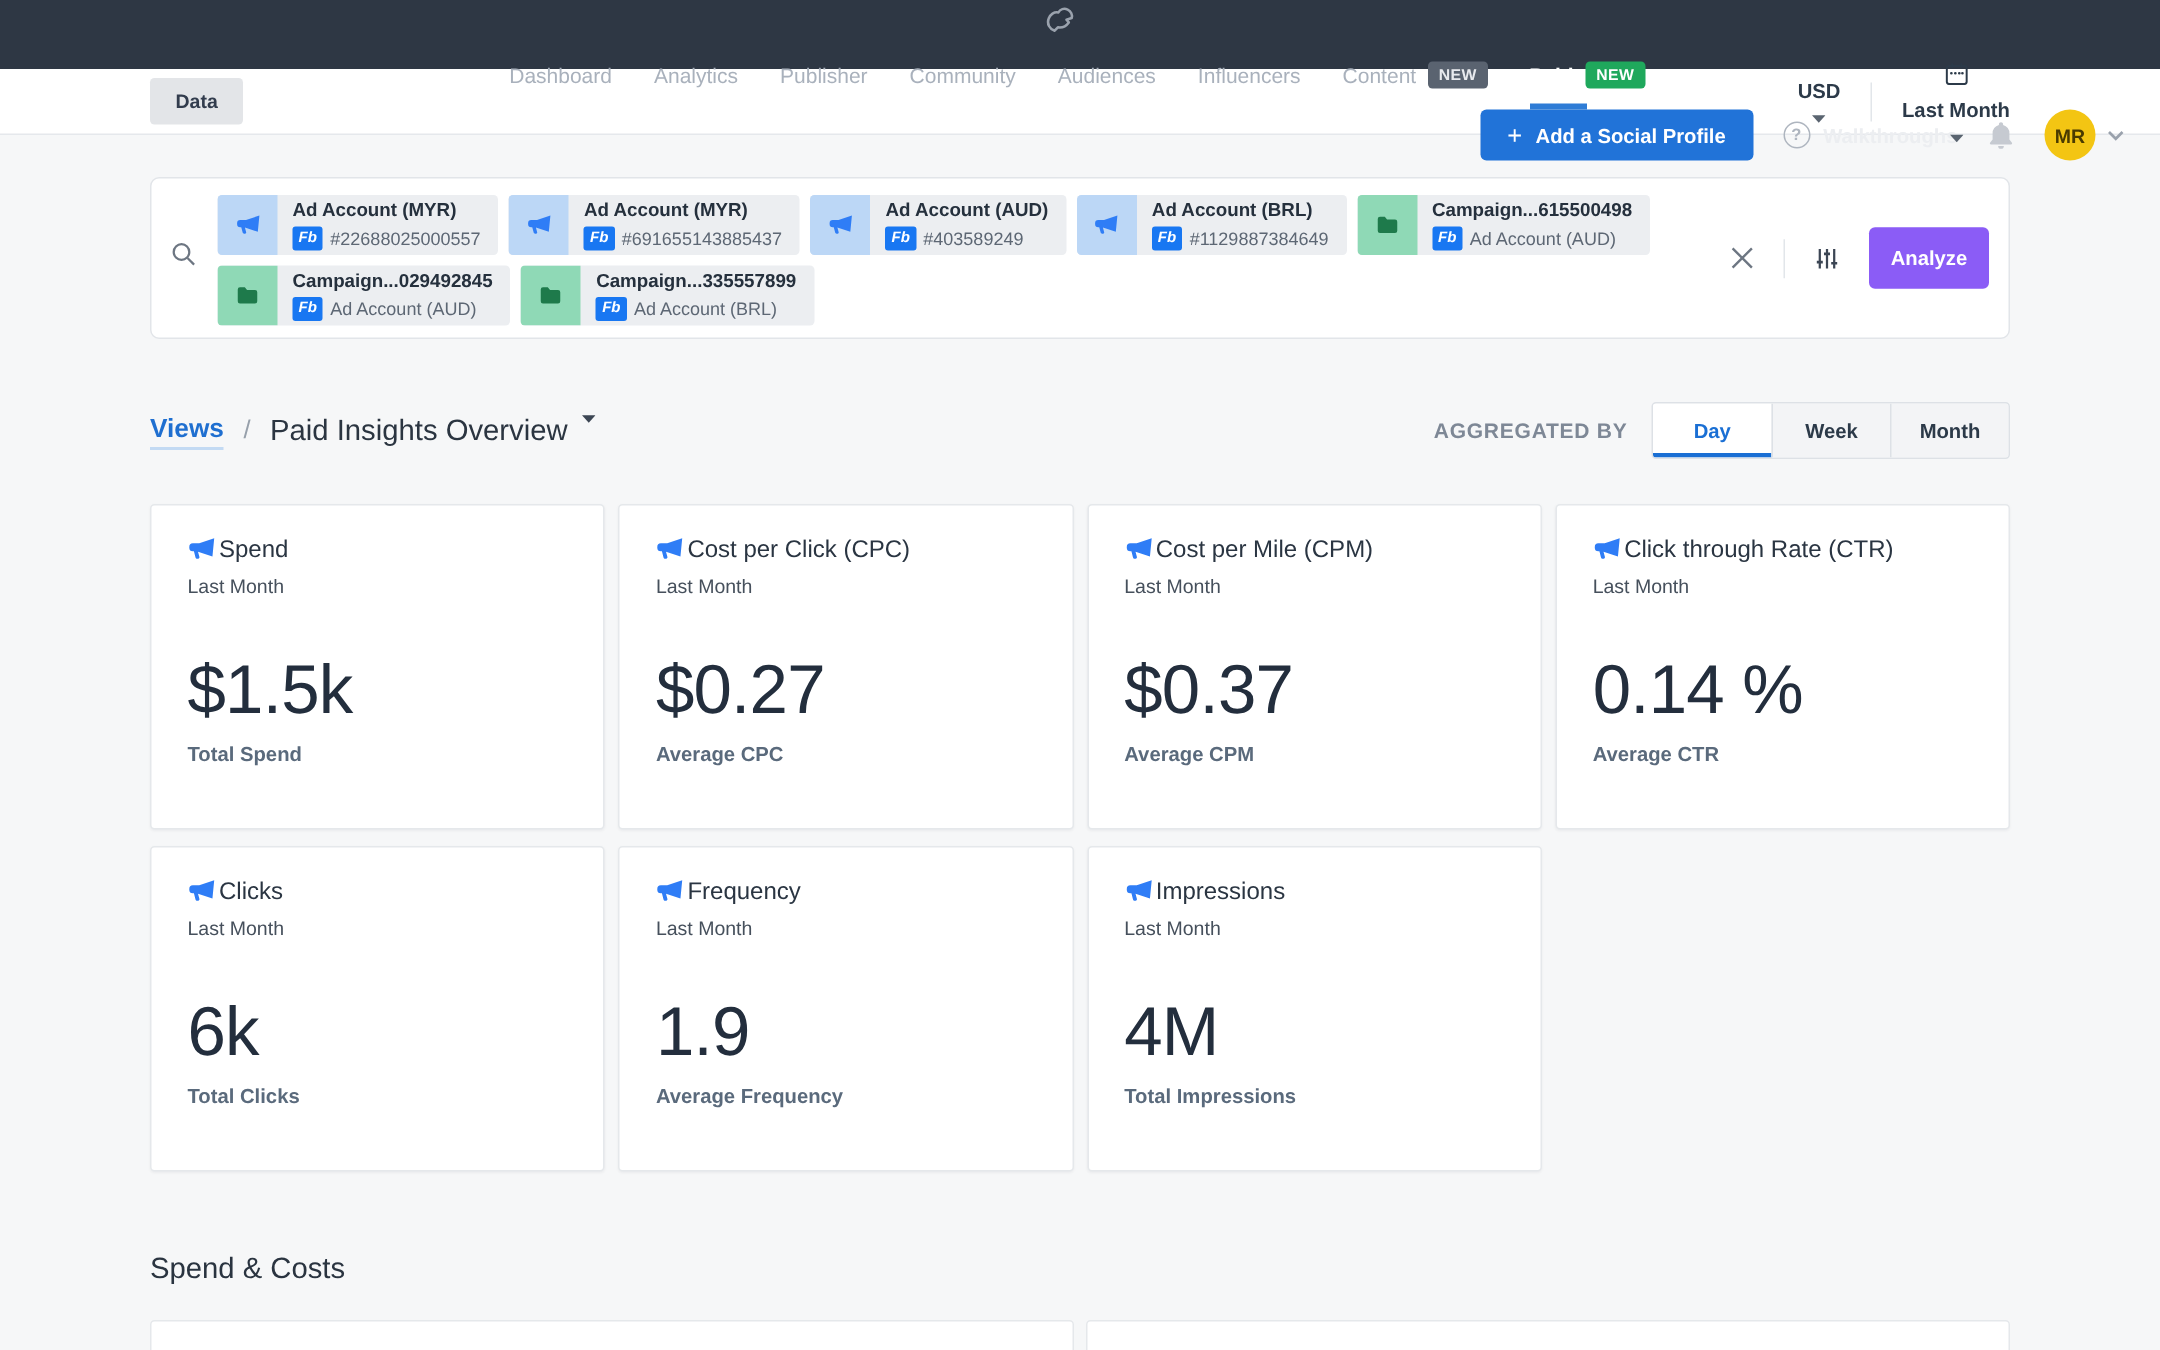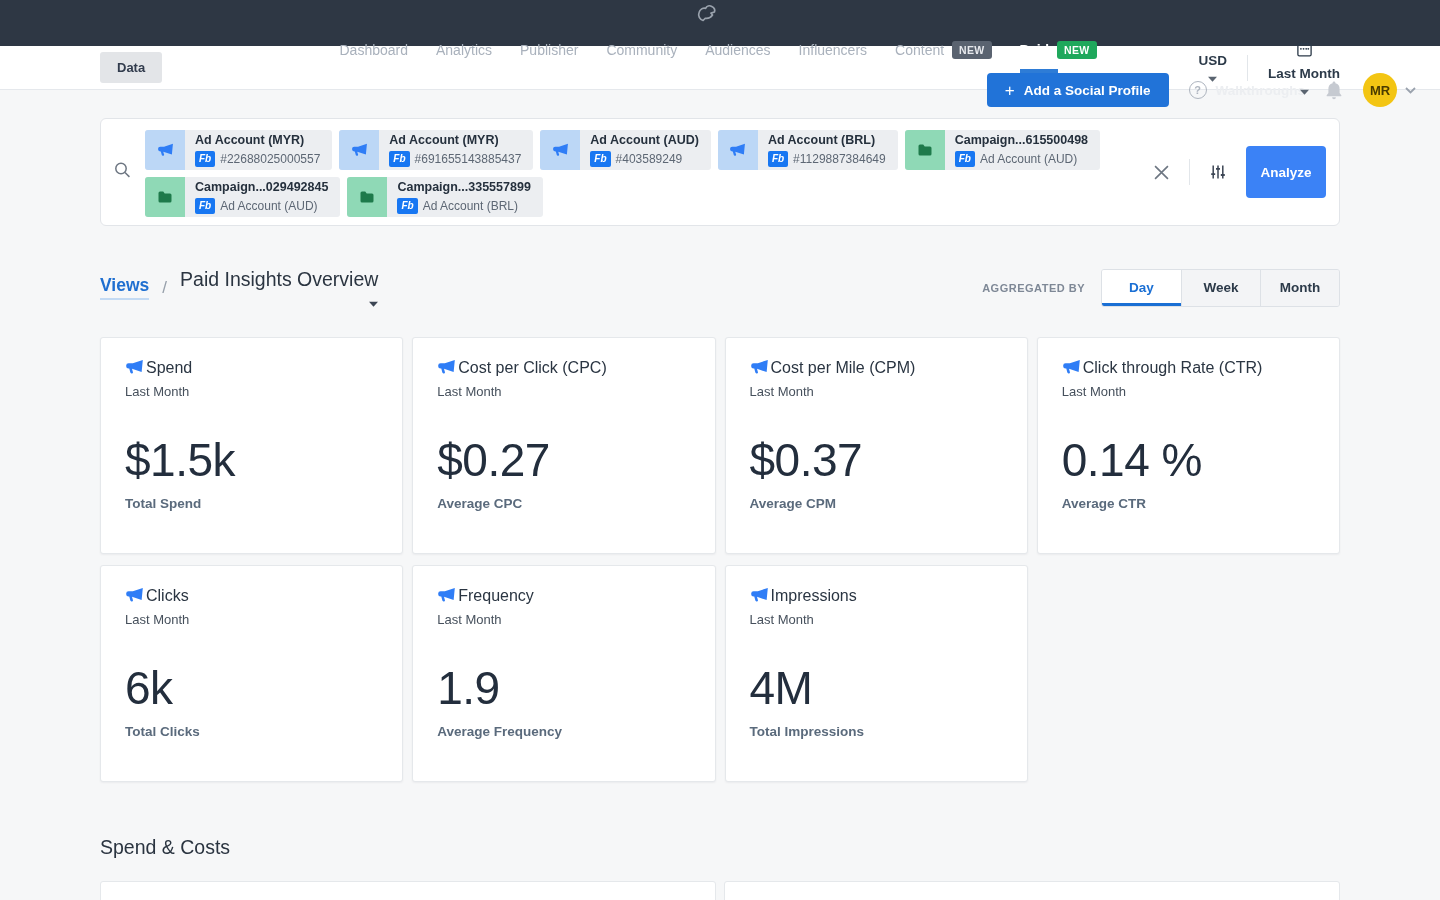--- a/index.html
+++ b/index.html
@@ -50,31 +50,31 @@
   .chip-body { padding:4px 12px 4px 10px; display:flex; flex-direction:column; justify-content:center; gap:2px; }
   .chip-title { font-size:12.5px; font-weight:bold; color:#25303d; line-height:1.25; white-space:nowrap; }
   .chip-sub { display:flex; align-items:center; gap:5px; font-size:12px; color:#5d6774; white-space:nowrap; }
   .fb { background:#1877f2; color:#fff; font-size:10px; font-weight:bold; padding:1px 4px; border-radius:2px; line-height:1.35;font-style:italic; }
   .search-input { border:none; outline:none; font-size:15px; color:#333; flex:1 1 220px;
     height:32px; margin-top:5px; padding-left:13px; font-family:"Liberation Sans", sans-serif; }
   .search-input::placeholder { color:#b6bcc6; }
   .search-controls { position:absolute; right:13px; top:50%; transform:translateY(-50%);
     display:flex; align-items:center; gap:16px; }
   .icon-btn { background:none; border:none; cursor:pointer; display:flex; align-items:center; padding:4px; }
-  .analyze-btn { background:#3b82f6; color:#fff; border:none; border-radius:4px; width:80px; height:52px;
+  .analyze-btn { background:#8b5cf6; color:#fff; border:none; border-radius:4px; width:80px; height:41px;
     font-size:13.5px; font-weight:bold; cursor:pointer; font-family:"Liberation Sans", sans-serif; }
 
   
   .views-row { margin-top:42px; display:flex; align-items:center; }
   .views-link { color:#1f6fd0; font-weight:bold; font-size:17.5px; text-decoration:none;
     border-bottom:2px solid #c3daf3; padding-bottom:2px; cursor:pointer; }
   .crumb-sep { color:#97a0ab; margin:0 13px; font-size:17px; }
-  .page-title { font-size:19.5px; color:#2b3541; display:flex; align-items:flex-end; gap:10px; cursor:pointer;flex-direction:column; }
+  .page-title { font-size:19.5px; color:#2b3541; display:flex; align-items:flex-start; gap:10px; cursor:pointer; }
   .agg { margin-left:auto; display:flex; align-items:center; }
-  .agg-label { font-size:11px; font-weight:bold; color:#7e8896; letter-spacing:.5px; margin-right:16px; }
+  .agg-label { font-size:14px; font-weight:bold; color:#7e8896; letter-spacing:.5px; margin-right:16px; }
   .seg { display:flex; border:1px solid #dde1e6; border-radius:3px; overflow:hidden; }
   .seg-btn { width:79px; height:36px; display:flex; align-items:center; justify-content:center;
     font-size:13.5px; font-weight:bold; color:#2c3a49; background:#f3f4f6; border:none;
     border-left:1px solid #dde1e6; cursor:pointer; font-family:"Liberation Sans", sans-serif; }
   .seg-btn:first-child { border-left:none; }
   .seg-btn.active { background:#fff; color:#1a6fd4; box-shadow:inset 0 -3px 0 #1a6fd4; }
 
   
   .grid4 { display:grid; grid-template-columns:repeat(4,1fr); gap:9px; margin-top:30px; }
   .grid4.row2 { margin-top:11px; }

